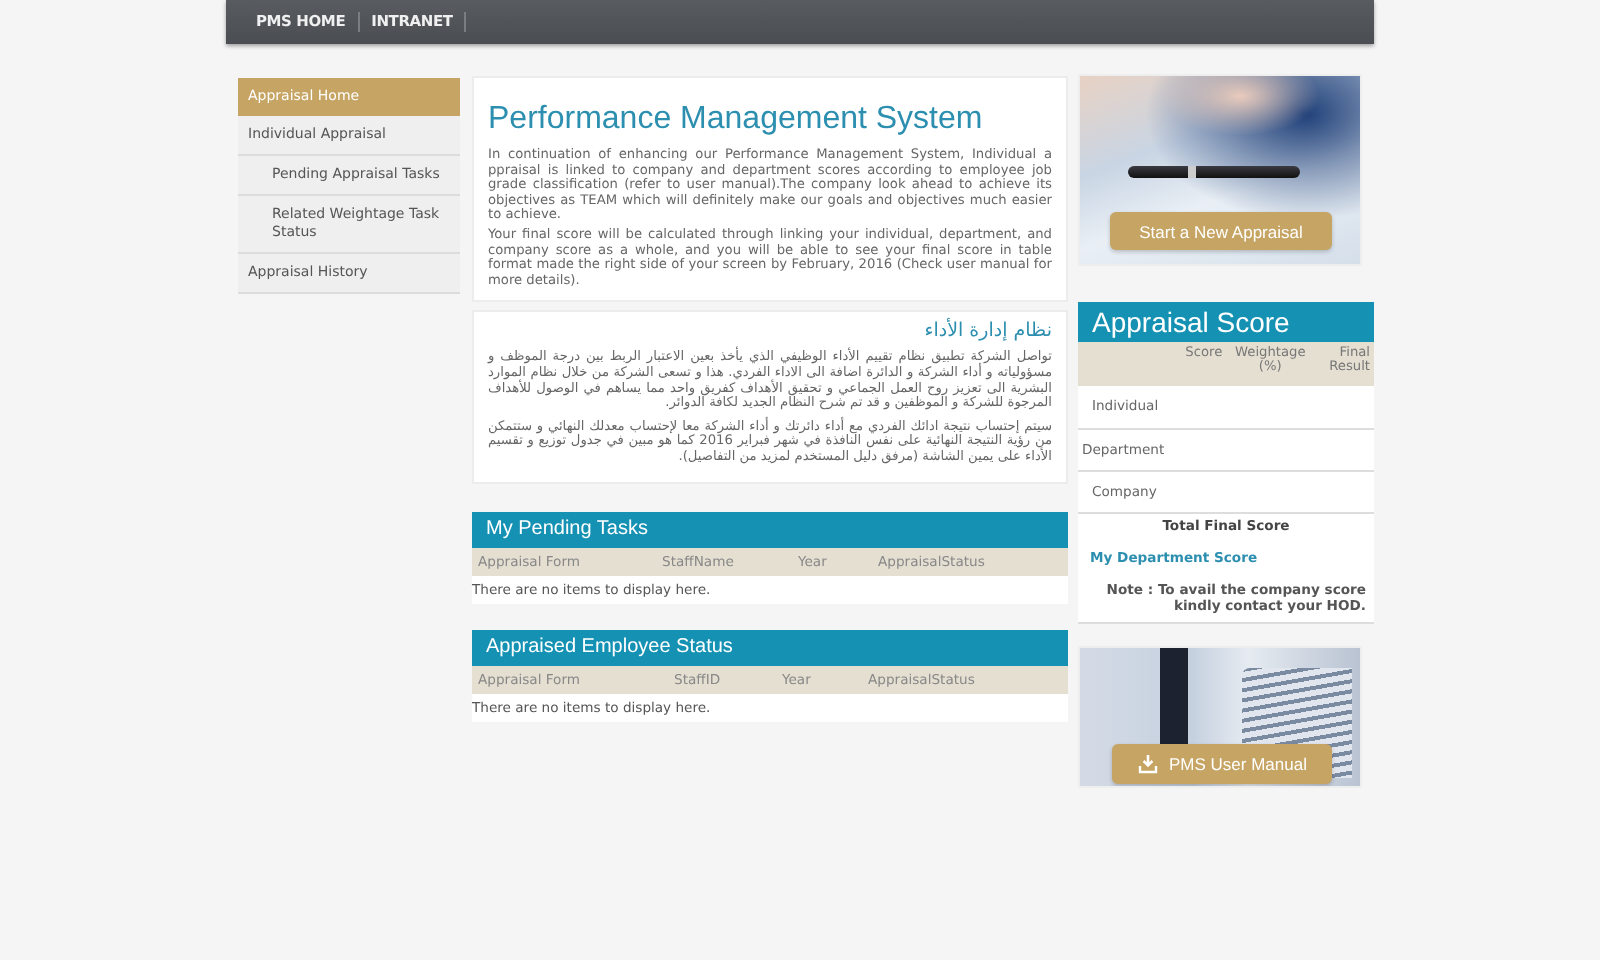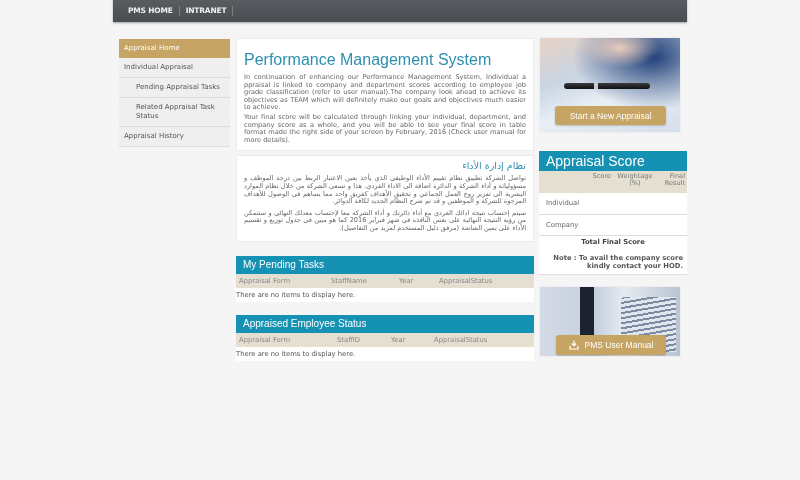--- a/index.html
+++ b/index.html
@@ -132,21 +132,21 @@
 
 <div class="topnav">
   <a>PMS HOME</a>
   <a>INTRANET</a>
 </div>
 
 <div class="sidebar">
   <div class="item active">Appraisal Home</div>
   <div class="item">Individual Appraisal</div>
   <div class="item sub">Pending Appraisal Tasks</div>
-  <div class="item sub">Related Appraisal Task Status</div>
+  <div class="item sub">Related Weightage Task Status</div>
   <div class="item">Appraisal History</div>
 </div>
 
 <div class="main">
   <div class="card">
     <h1>Performance Management System</h1>
     <p>In continuation of enhancing our Performance Management System, Individual a ppraisal is linked to company and department scores according to employee job grade classification (refer to user manual).The company look ahead to achieve its objectives as TEAM which will definitely make our goals and objectives much easier to achieve.</p>
     <p>Your final score will be calculated through linking your individual, department, and company score as a whole, and you will be able to see your final score in table format made the right side of your screen by February, 2016 (Check user manual for more details).</p>
   </div>
 
@@ -196,28 +196,35 @@
         <th style="width:44px;text-align:center">Weightage (%)</th>
         <th>Final Result</th>
       </tr>
       <tr>
         <td class="lbl">Individual</td>
         <td></td>
         <td></td>
         <td></td>
       </tr>
       <tr>
+        <td class="lbl-dept">Department</td>
+        <td></td>
+        <td></td>
+        <td></td>
+      </tr>
+      <tr>
         <td class="lbl">Company</td>
         <td></td>
         <td></td>
         <td></td>
       </tr>
     </tbody>
       </table>
     <div class="total">Total Final Score</div>
+    <div class="dept">My Department Score</div>
     <div class="note">Note : To avail the company score kindly contact your HOD.</div>
   </div>
 
   <div class="manual">
     <div class="tie"></div>
     <div class="files"></div>
     <div class="gold-btn">
       <span class="dl-icon">
         <svg width="10" height="10" viewBox="0 0 10 10">
           <path d="M5 0.5 V5.5 M2.8 3.5 L5 5.7 L7.2 3.5" stroke="#fff" stroke-width="1.3" fill="none"></path>

